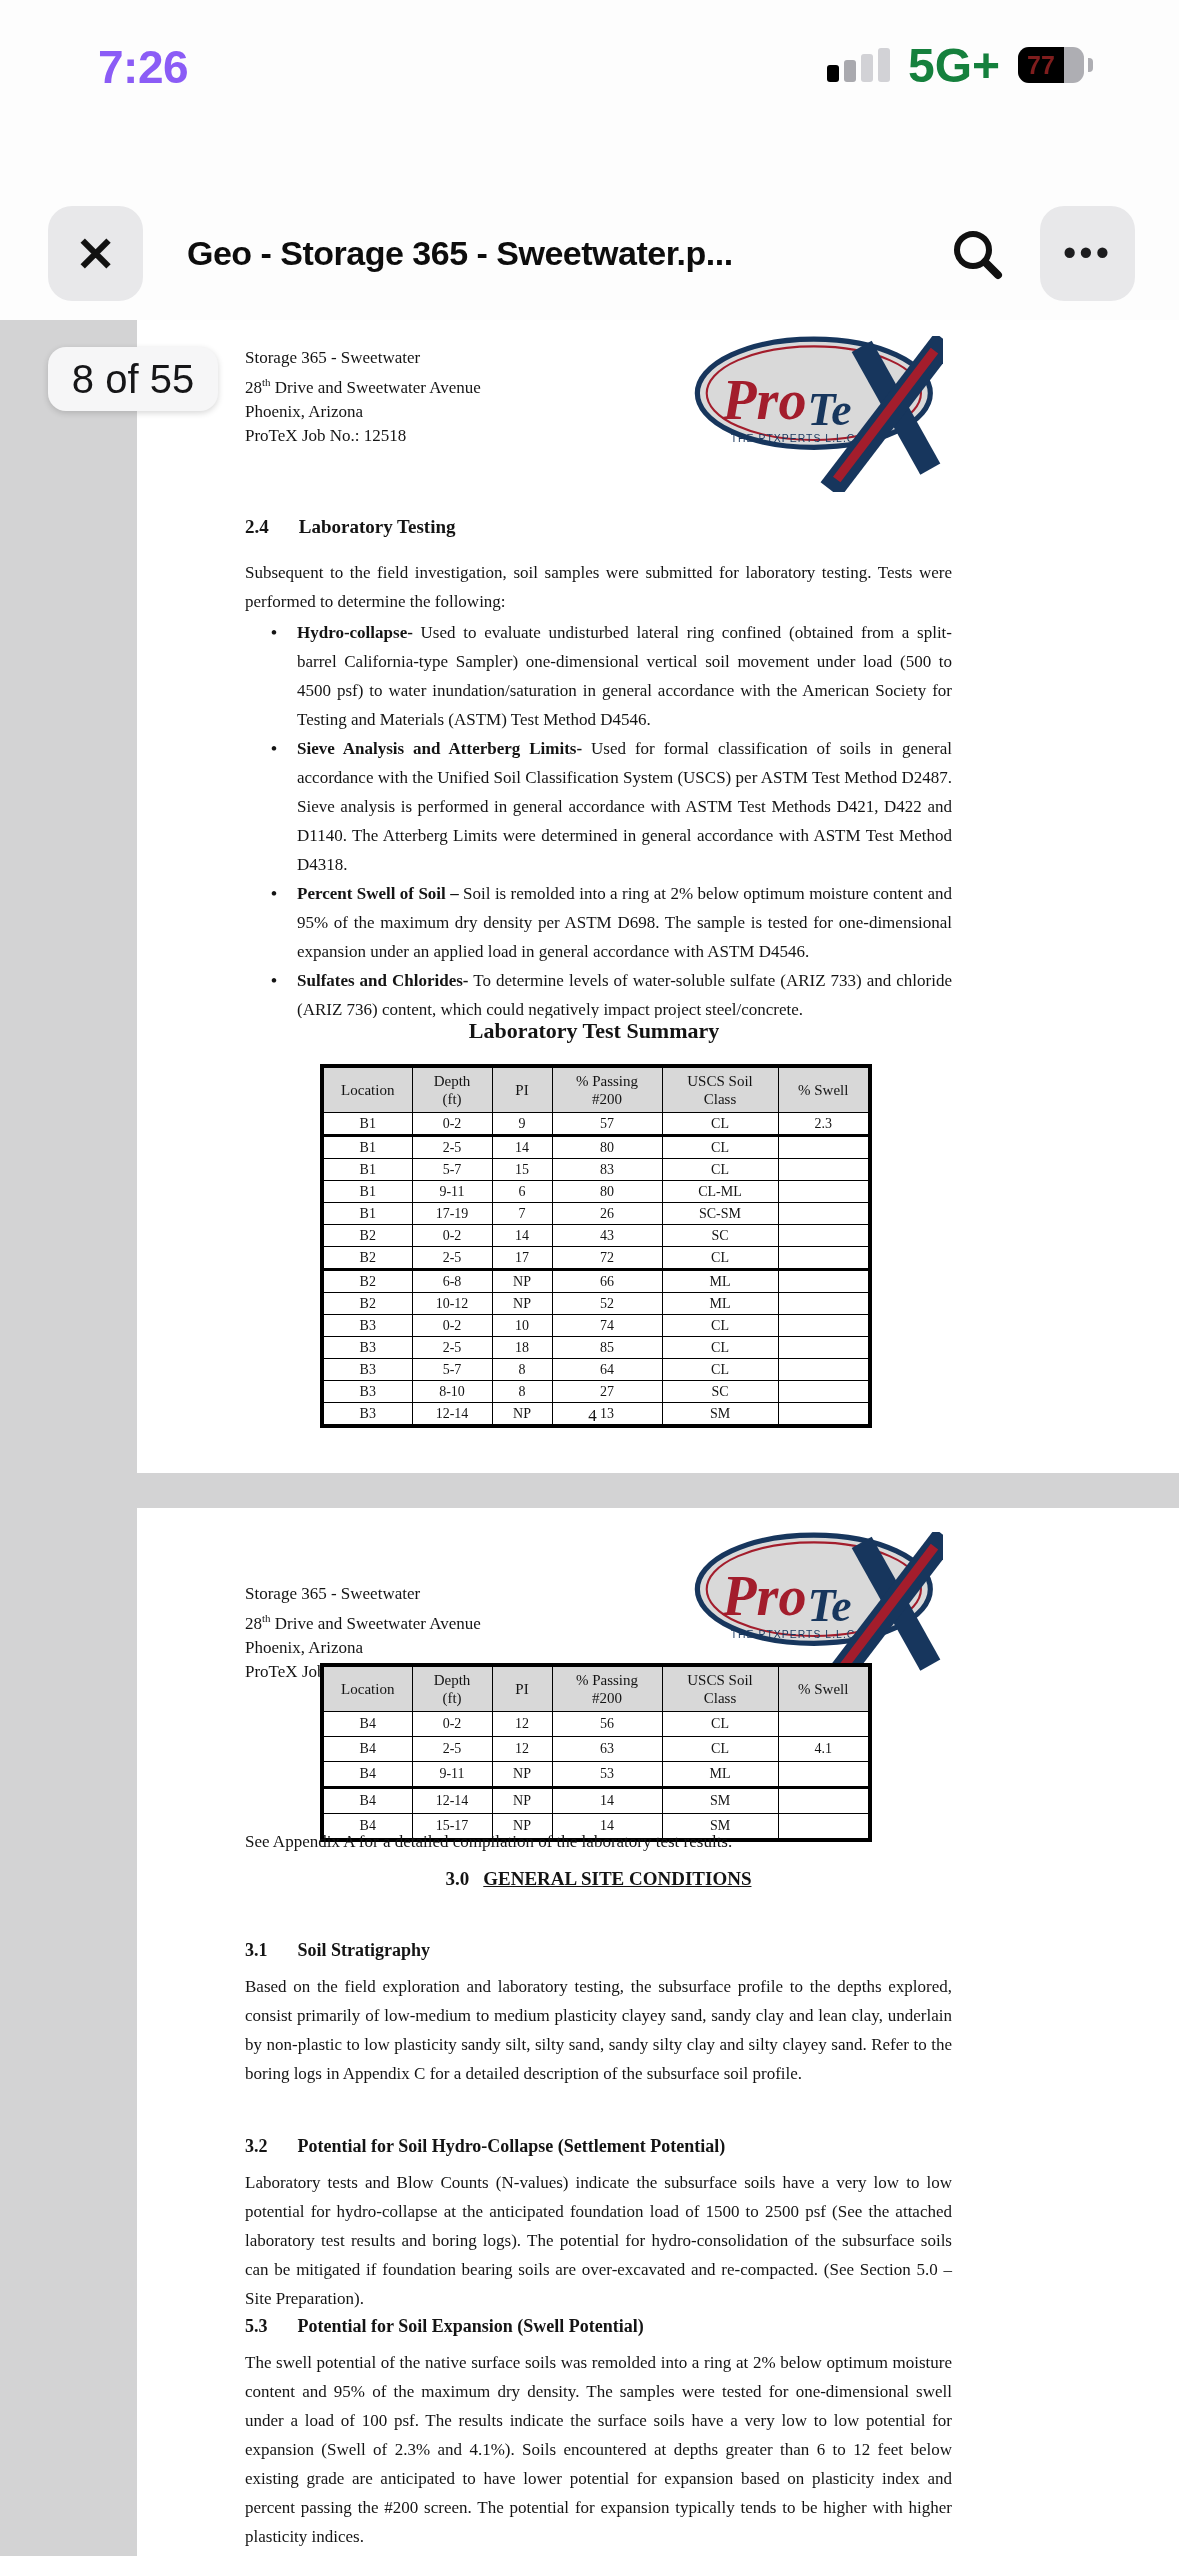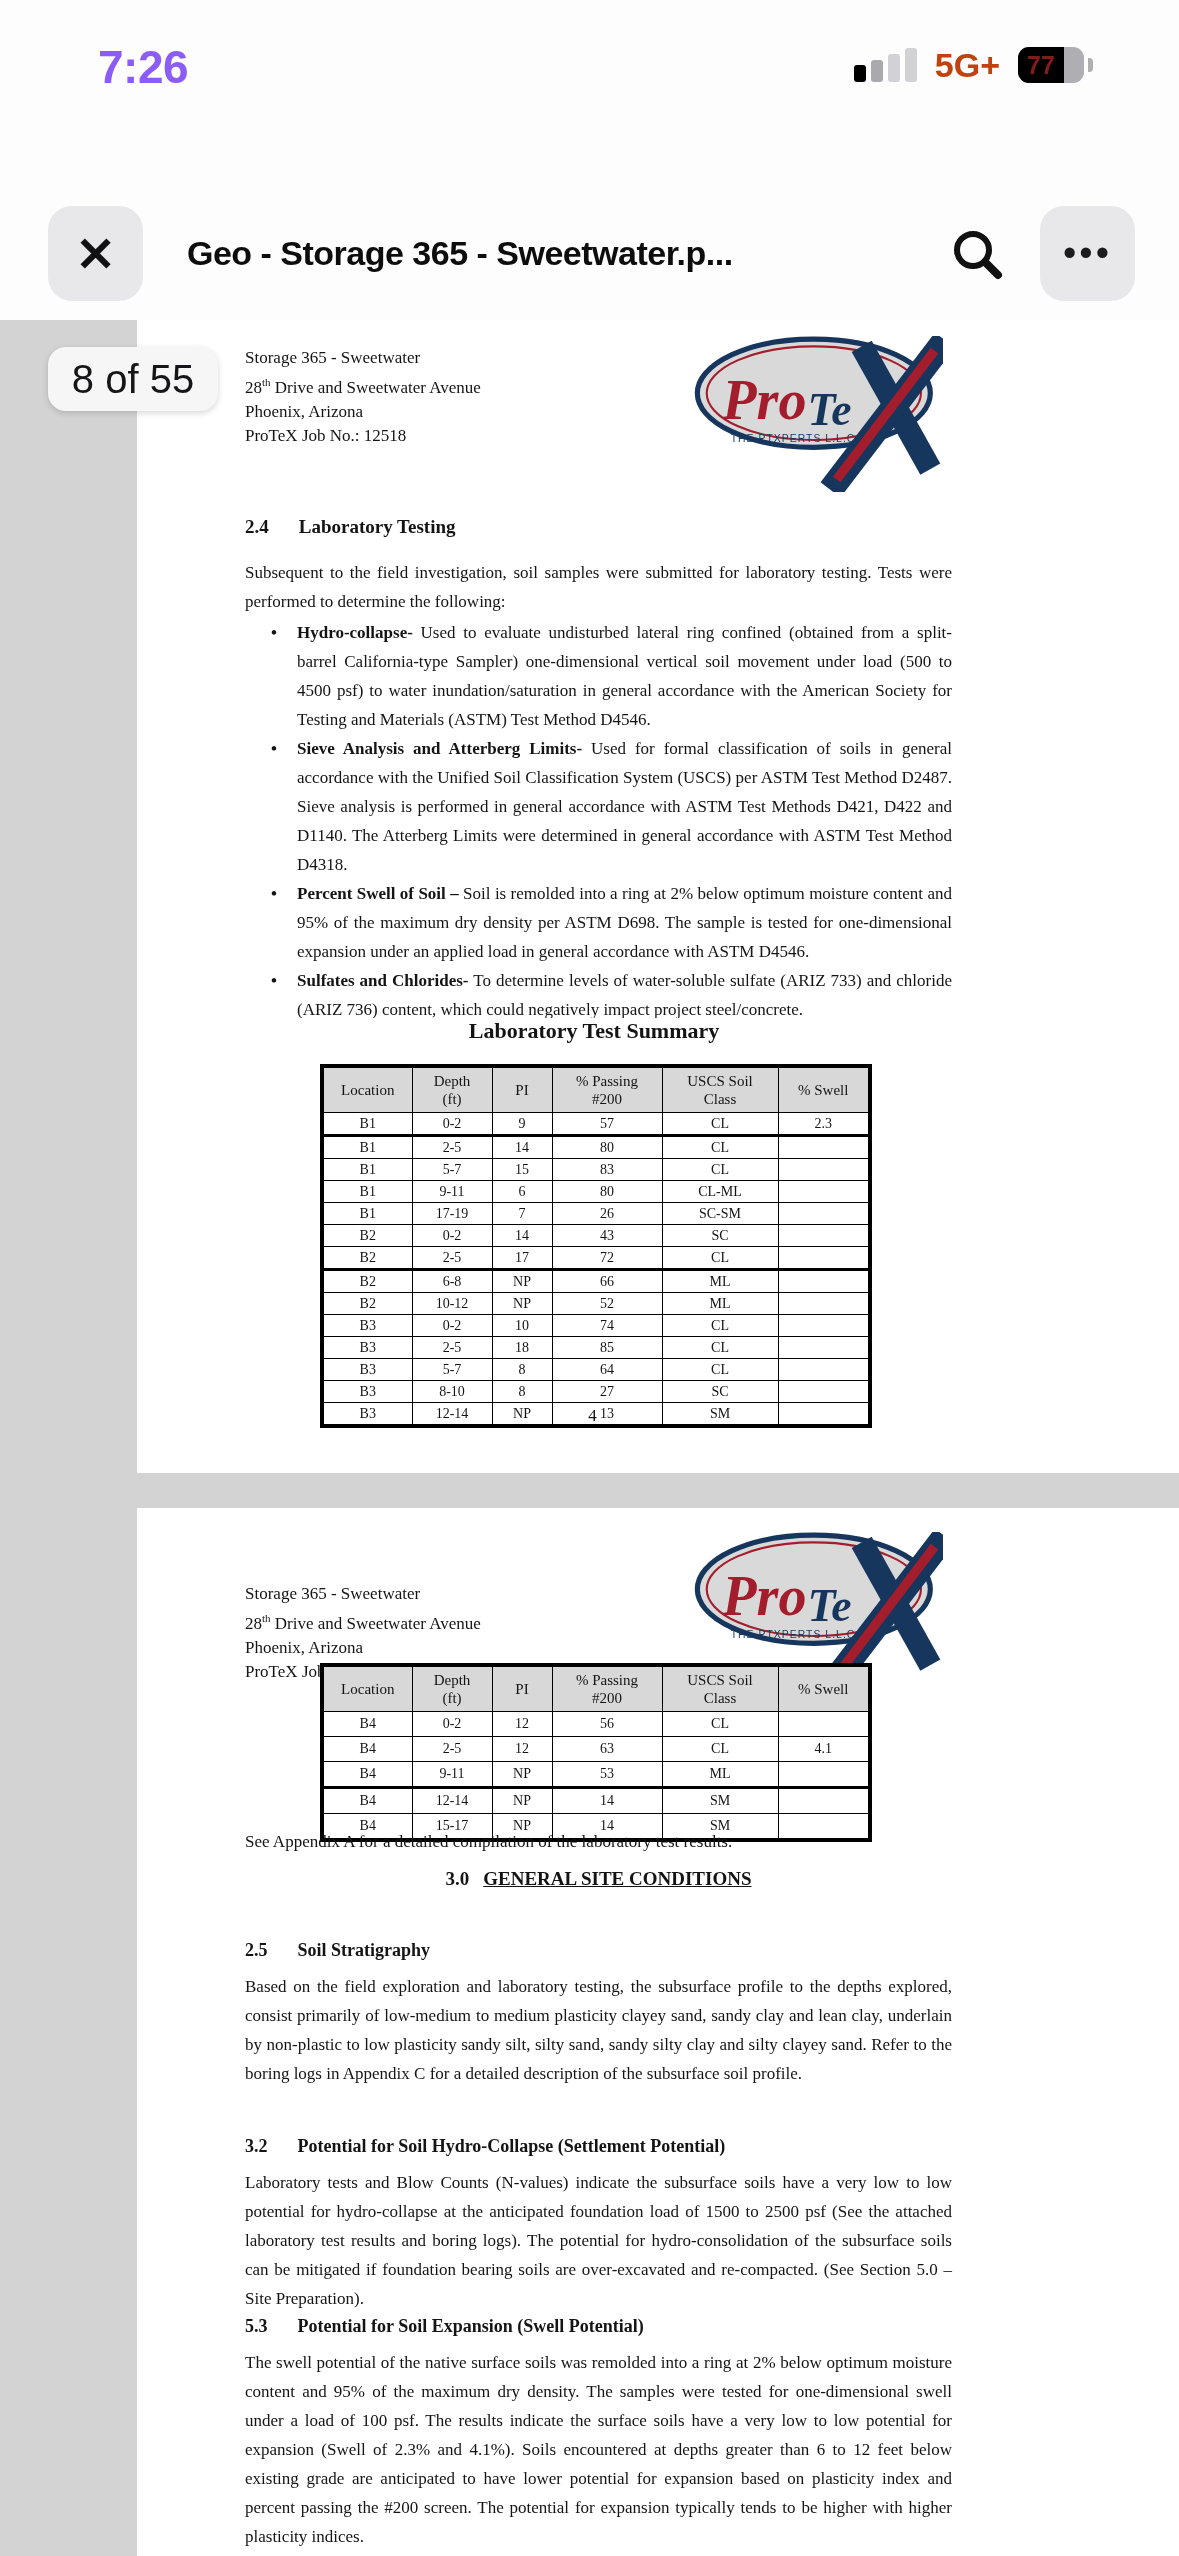--- a/index.html
+++ b/index.html
@@ -10,21 +10,21 @@
   
   .chrome{position:absolute;left:0;top:0;width:1179px;height:320px;background:#fdfdfd;z-index:5;}
   .time{position:absolute;left:98px;top:40px;font-size:46px;font-weight:700;color:#8b5cf6;letter-spacing:-.5px;}
   .status-right{position:absolute;right:86px;top:30px;height:70px;display:flex;align-items:center;gap:18px;}
   .signal{display:flex;align-items:flex-end;gap:5px;height:34px;}
   .signal i{display:block;width:12px;border-radius:3px;}
   .s1{height:17px;background:#000;}
   .s2{height:22px;background:#a9a9ae;}
   .s3{height:28px;background:#d2d2d6;}
   .s4{height:34px;background:#d2d2d6;}
-  .net{font-size:34px;font-weight:600;color:#c2410c;}
+  .net{font-size:48px;font-weight:600;color:#15803d;}
   .battery{position:relative;width:66px;height:36px;border-radius:11px;background:#aeaeb3;overflow:hidden;}
   .battery .fill{position:absolute;left:0;top:0;bottom:0;width:46px;background:#000;}
   .battery .pct{position:absolute;left:0;top:0;width:46px;height:36px;display:flex;align-items:center;justify-content:center;
     color:#7f1d1d;font-size:25px;font-weight:700;}
   .bcap{width:5px;height:14px;border-radius:0 4px 4px 0;background:#aeaeb3;margin-left:-14px;}
   
   .toolbar{position:absolute;left:0;top:195px;width:1179px;height:125px;background:#fdfdfd;}
   .chip{position:absolute;width:95px;height:95px;top:11px;border-radius:24px;background:#e8e8ea;
     display:flex;align-items:center;justify-content:center;cursor:pointer;}
   .chip-close{left:48px;font-size:48px;font-weight:600;color:#111;}
@@ -374,21 +374,21 @@
         </tbody>
     </table>
 
     <div class="appendix">See Appendix A for a detailed compilation of the laboratory test results.</div>
 
     <div class="s30">
       <span class="n">3.0</span><span class="u">GENERAL SITE CONDITIONS</span>
     </div>
 
     <div class="section sec31">
-      <div class="sec-h"><span class="hnum">2.5</span><span>Soil Stratigraphy</span></div>
+      <div class="sec-h"><span class="hnum">3.1</span><span>Soil Stratigraphy</span></div>
       <p>Based on the field exploration and laboratory testing, the subsurface profile to the depths explored, consist primarily of low-medium to medium plasticity clayey sand, sandy clay and lean clay, underlain by non-plastic to low plasticity sandy silt, silty sand, sandy silty clay and silty clayey sand. Refer to the boring logs in Appendix C for a detailed description of the subsurface soil profile.</p>
     </div>
 
     <div class="section sec32">
       <div class="sec-h"><span class="hnum">3.2</span><span>Potential for Soil Hydro-Collapse (Settlement Potential)</span></div>
       <p>Laboratory tests and Blow Counts (N-values) indicate the subsurface soils have a very low to low potential for hydro-collapse at the anticipated foundation load of 1500 to 2500 psf (See the attached laboratory test results and boring logs). The potential for hydro-consolidation of the subsurface soils can be mitigated if foundation bearing soils are over-excavated and re-compacted. (See Section 5.0 – Site Preparation).</p>
     </div>
 
     <div class="section sec33">
       <div class="sec-h"><span class="hnum">5.3</span><span>Potential for Soil Expansion (Swell Potential)</span></div>

